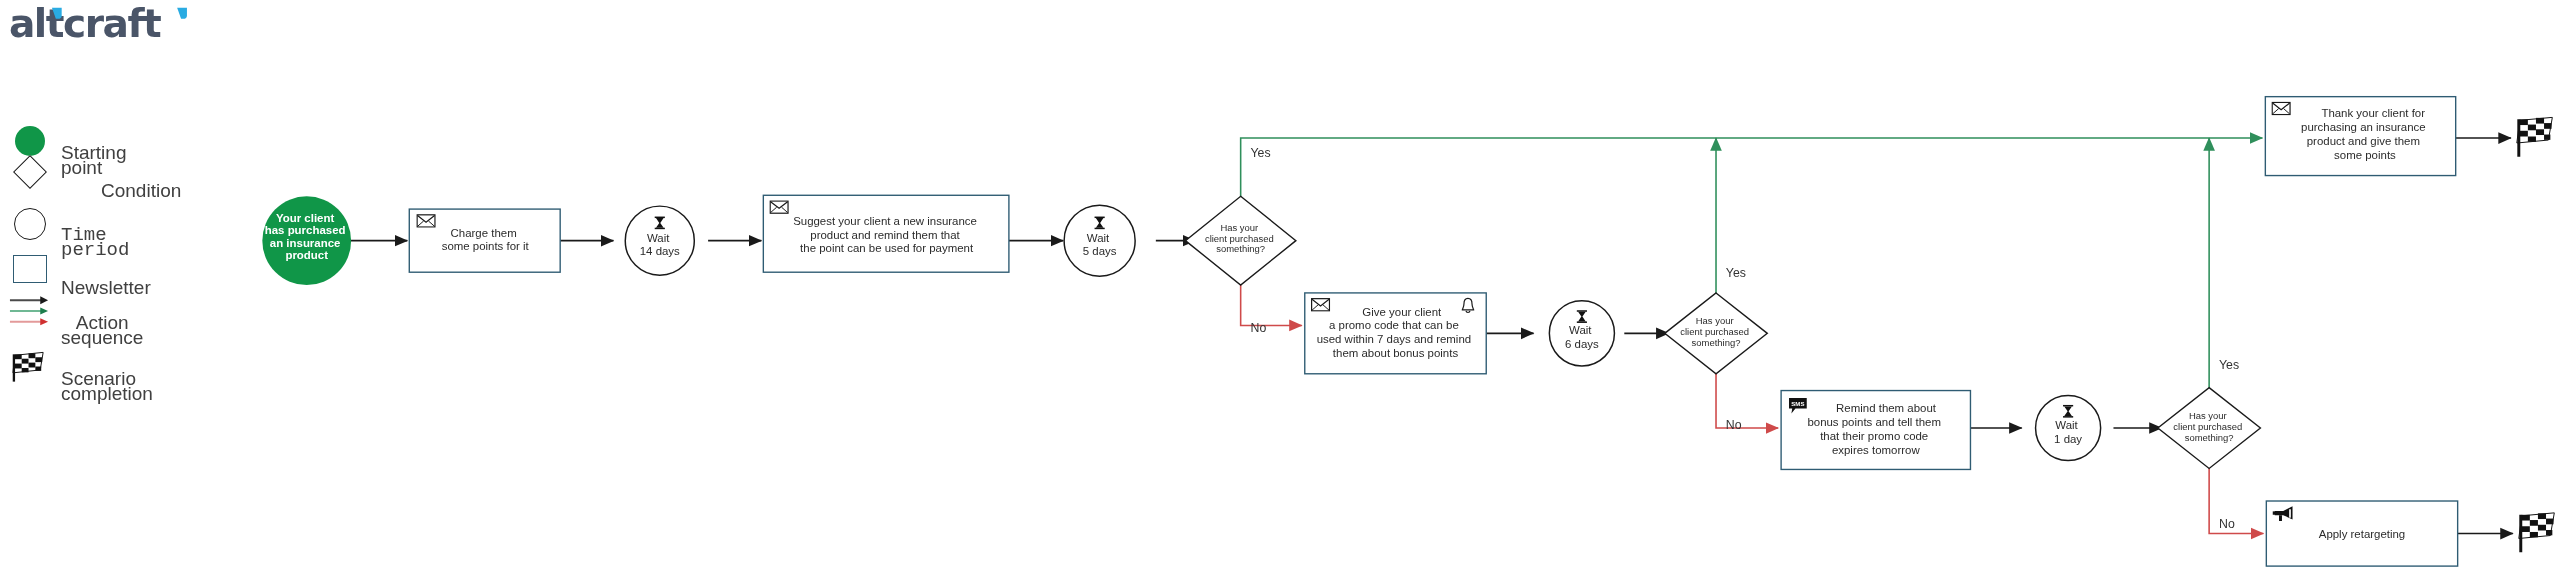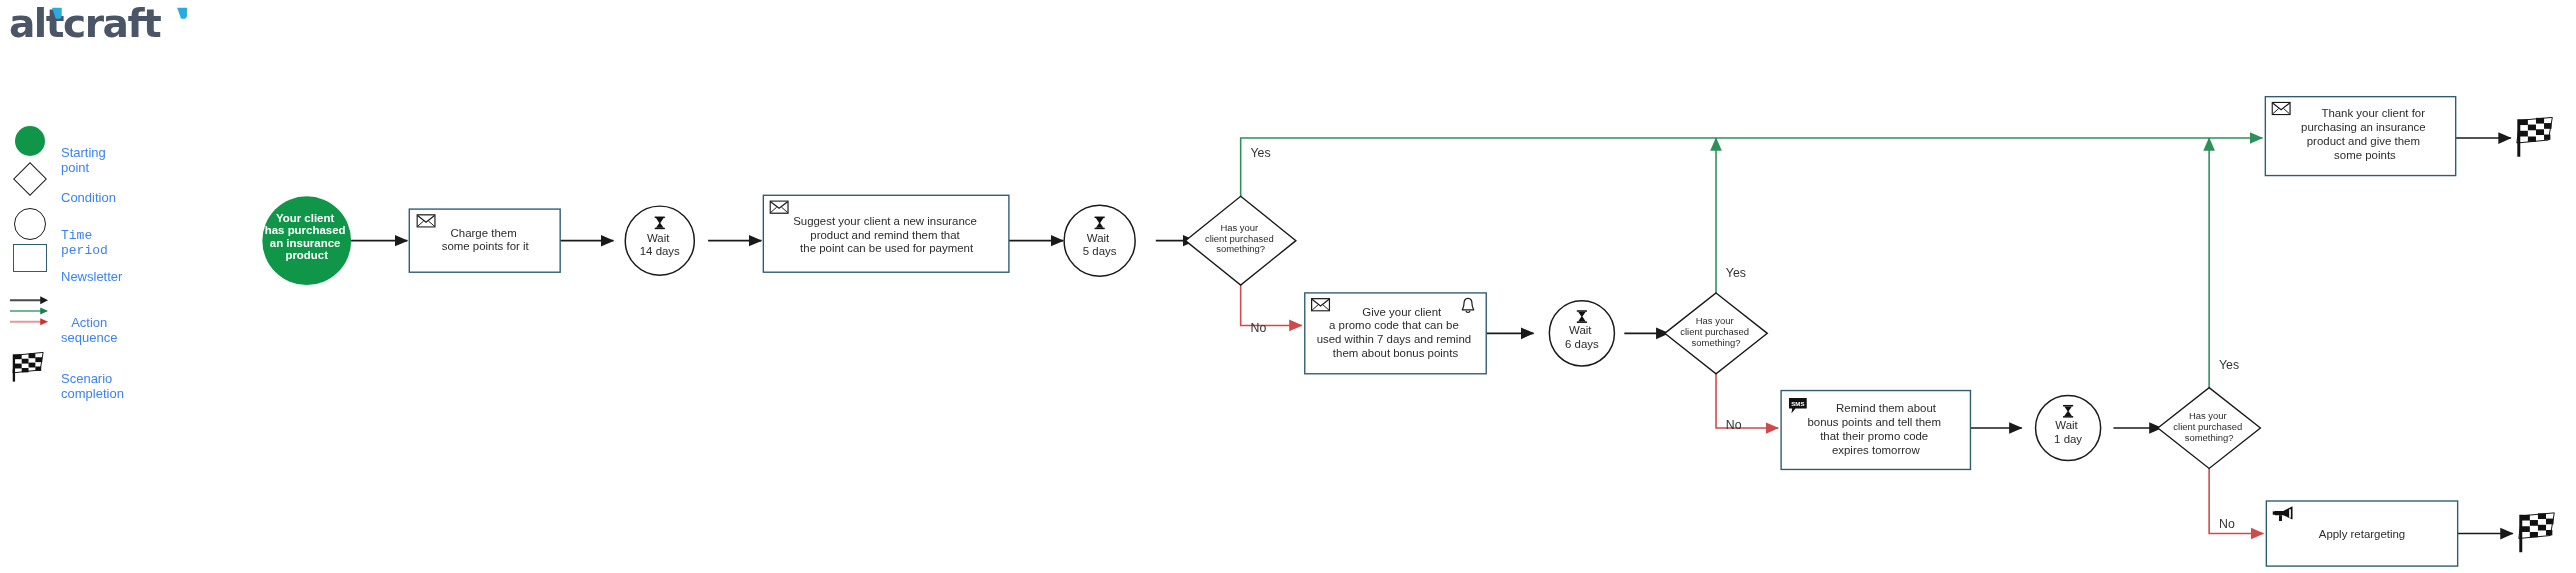--- a/index.html
+++ b/index.html
@@ -43,22 +43,22 @@
   }
   .legend-icon {
     width: 43px;
     height: 39px;
     flex: 0 0 43px;
     display: flex;
     align-items: center;
     justify-content: center;
   }
   .legend-label {
-    font-size: 13px;
-    color: #3b82f6;
+    font-size: 19px;
+    color: #404040;
     line-height: 15px;
     margin-left: 10px;
     white-space: pre-line;
     margin-top: 38px;
   }
   .dot-green {
     width: 30px; height: 30px;
     border-radius: 50%;
     background: #109648;
   }
@@ -100,36 +100,36 @@
 <div class="legend">
 
   <div class="legend-row" style="top:8px;">
     <span class="legend-icon">
         <span class="dot-green"></span>
       </span>
     <span class="legend-label">Starting
 point</span>
   </div>
 
-  <div class="legend-row" style="top:53px;">
+  <div class="legend-row" style="top:46px;gap:40px;">
     <span class="legend-icon">
         <span class="diamond-sm"></span>
       </span>
     <span class="legend-label">Condition</span>
   </div>
 
   <div class="legend-row" style="top:91px;font-family:Liberation Mono, monospace;">
     <span class="legend-icon">
         <span class="circle-sm"></span>
       </span>
     <span class="legend-label">Time
 period</span>
   </div>
 
-  <div class="legend-row" style="top:132px;">
+  <div class="legend-row" style="top:143px;">
     <span class="legend-icon">
         <span class="rect-sm"></span>
       </span>
     <span class="legend-label">Newsletter</span>
   </div>
 
   <div class="legend-row" style="top:178px;text-align:center;">
     <span class="legend-icon">
       <svg width="43" height="34" viewBox="0 0 44 34">
         <line x1="2" y1="6" x2="34" y2="6" stroke="#4a4a4a" stroke-width="2.2"></line>

